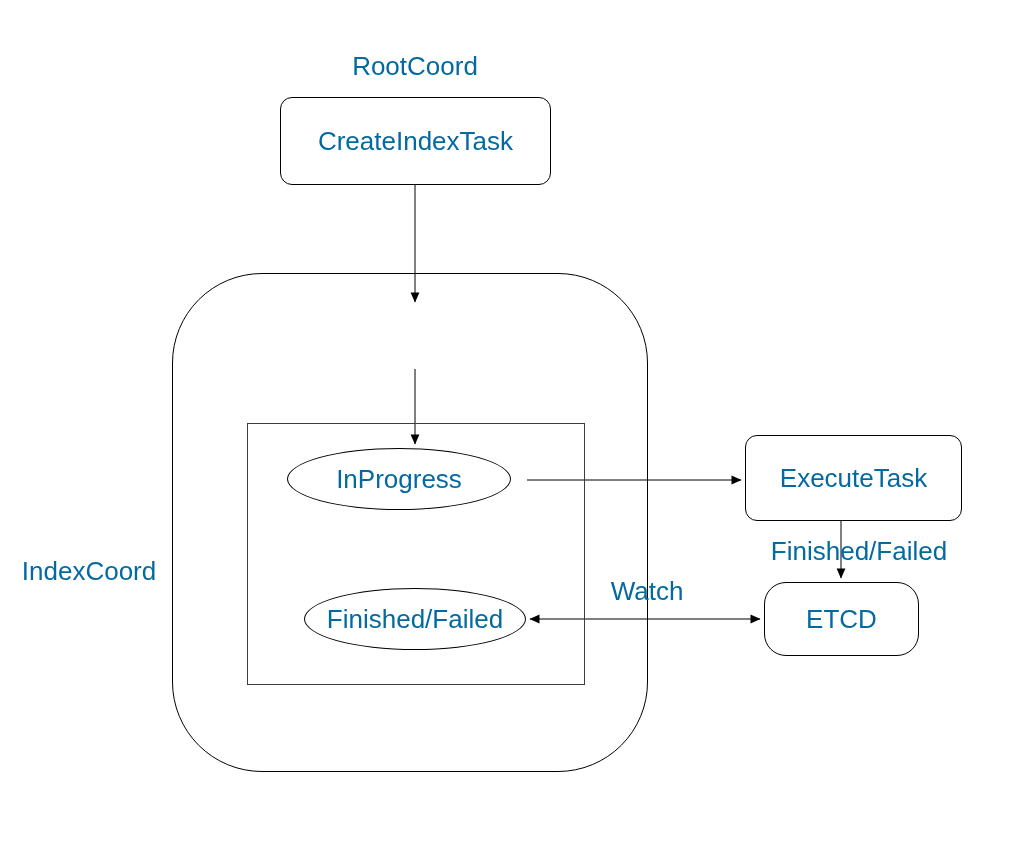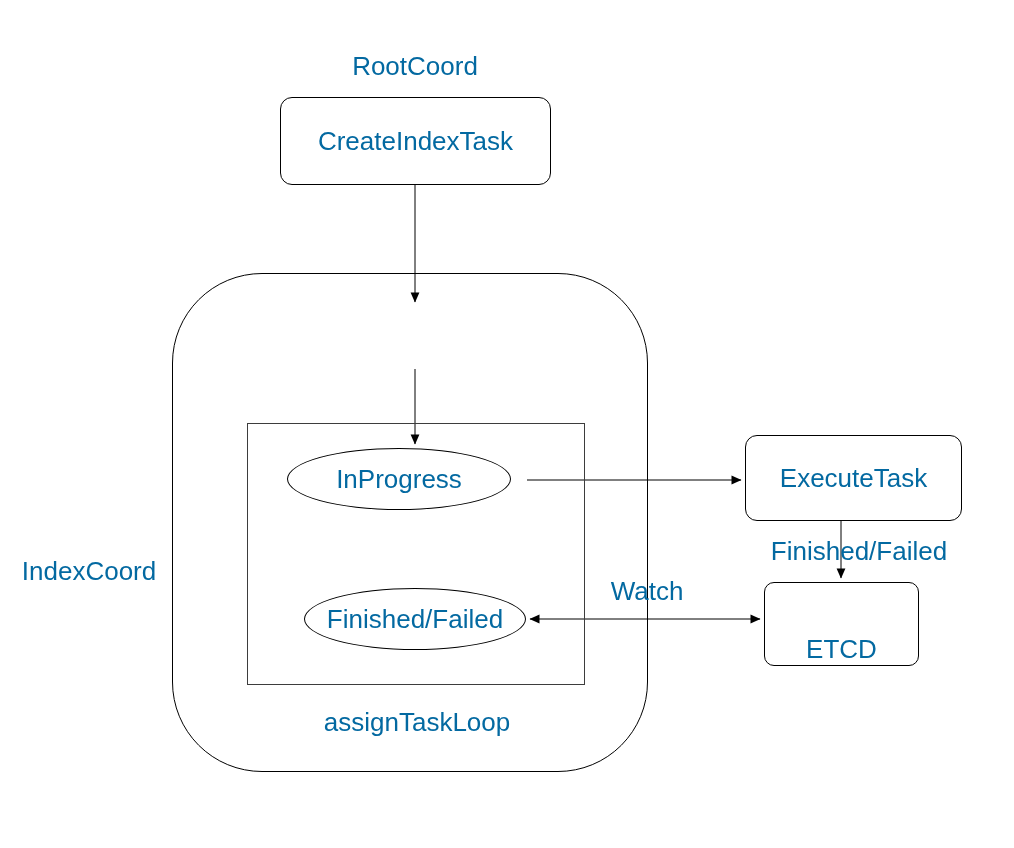--- a/index.html
+++ b/index.html
@@ -59,21 +59,21 @@
     white-space: nowrap;
     text-align: center;
     transform: translate(-50%, -50%);
   }
   
   .n-createindextask { left: 280px; top: 97px;  width: 271px; height: 88px; }
   .n-unissued        { left: 304px; top: 306px; width: 223px; height: 62px; }
   .n-inprogress      { left: 287px; top: 448px; width: 224px; height: 62px; }
   .n-finishedfailed  { left: 304px; top: 588px; width: 222px; height: 62px; }
   .n-executetask     { left: 745px; top: 435px; width: 217px; height: 86px; }
-  .n-etcd            { left: 764px; top: 582px; width: 155px; height: 84px; border-radius: 10px; align-items: flex-end; }
+  .n-etcd            { left: 764px; top: 582px; width: 155px; height: 74px; border-radius: 22px; }
   
   .l-rootcoord      { left: 415px; top: 66px; }
   .l-indexcoord     { left: 89px;  top: 523px; margin-top: 48px; }
   .l-indexnode      { left: 848px; top: 410px; }
   .l-assigntaskloop { left: 417px; top: 722px; }
   .l-peekclient     { left: 658px; top: 461px; }
   .l-finishedfailed { left: 859px; top: 551px; }
   .l-watch          { left: 647px; top: 591px; }
 </style>
 </head>
@@ -92,21 +92,20 @@
     <line x1="527" y1="480" x2="741" y2="480" stroke="#000000" stroke-width="1" marker-end="url(#arrow)"></line>
     <line x1="841" y1="521" x2="841" y2="578" stroke="#000000" stroke-width="1" marker-end="url(#arrow)"></line>
     <line x1="530" y1="619" x2="760" y2="619" stroke="#000000" stroke-width="1" marker-start="url(#arrow)" marker-end="url(#arrow)"></line>
   </svg>
 
   <div class="group group-outer"></div>
   <div class="group group-inner"></div>
 
   <div class="label l-rootcoord">RootCoord</div>
   <div class="label l-indexcoord">IndexCoord</div>
-  <div class="label l-assigntaskloop">assignTaskLoop</div>
 
   <div class="node rounded-rect n-createindextask">
     <span>CreateIndexTask</span>
   </div>
   <div class="node ellipse n-inprogress">
     <span>InProgress</span>
   </div>
   <div class="node ellipse n-finishedfailed">
     <span>Finished/Failed</span>
   </div>

